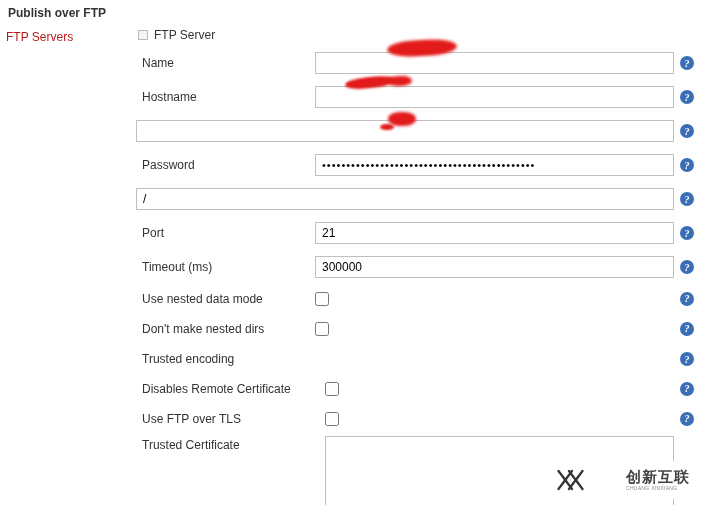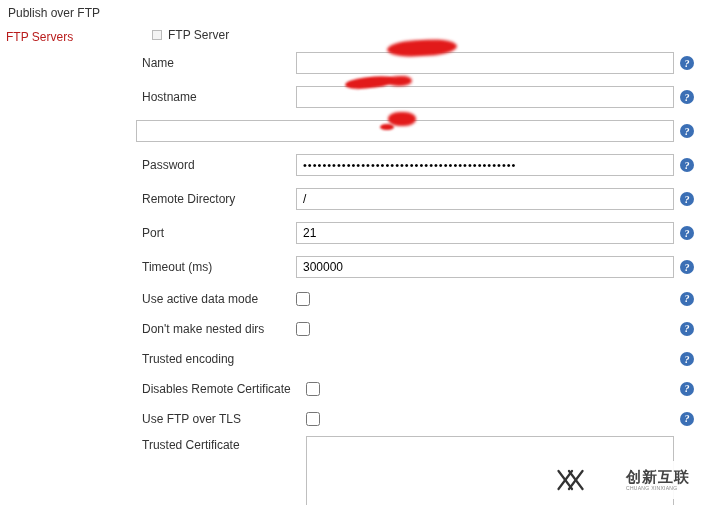--- a/index.html
+++ b/index.html
@@ -12,21 +12,21 @@
     background: #fff;
     width: 704px;
     height: 505px;
     position: relative;
     overflow: hidden;
   }
   .container {
     padding: 6px 10px 6px 6px;
   }
   .section-header {
-    font-weight: normal;
+    font-weight: bold;
     color: #333;
     margin: 0 0 8px 2px;
   }
   .two-col {
     display: flex;
     align-items: flex-start;
   }
   .left-col {
     width: 130px;
     padding-top: 2px;
@@ -34,37 +34,38 @@
     flex-shrink: 0;
   }
   .right-col {
     flex: 1;
   }
   .sub-header-row {
     display: flex;
     align-items: center;
     gap: 6px;
     margin-bottom: 4px;
-    margin-left: 16px;
+    margin-left: 2px;
   }
   .sub-header-icon {
     width: 10px;
     height: 10px;
     border: 1px solid #bbb;
     background: #f4f4f4;
   }
   .sub-header-text {
     color: #333;
   }
   .form-row {
     display: flex;
     align-items: center;
     min-height: 30px;
     padding: 2px 0;
     position: relative;
+    gap: 19px;
   }
   .form-row.tall { min-height: 34px; }
   .label-cell {
     width: 160px;
     padding-left: 6px;
     color: #333;
     flex-shrink: 0;
   }
   .field-cell {
     flex: 1;
@@ -197,21 +198,20 @@
 
       <div class="form-row tall">
         <div class="label-cell">Password</div>
         <div class="field-cell">
           <input class="pwd-input" type="password" value="••••••••••••••••••••••••••••••••••••••••••••" style="">
           <span class="help-icon">?</span>
         </div>
       </div>
 
       <div class="form-row tall">
-        <div class="label-cell">Remote Directory</div>
         <div class="field-cell">
           <input class="text-input" type="text" value="/" style="">
           <span class="help-icon">?</span>
         </div>
       </div>
 
       <div class="form-row tall">
         <div class="label-cell">Port</div>
         <div class="field-cell">
           <input class="text-input" type="text" value="21" style="">
@@ -221,21 +221,21 @@
 
       <div class="form-row tall">
         <div class="label-cell">Timeout (ms)</div>
         <div class="field-cell">
           <input class="text-input" type="text" value="300000" style="">
           <span class="help-icon">?</span>
         </div>
       </div>
 
       <div class="form-row">
-        <div class="label-cell">Use active data mode</div>
+        <div class="label-cell">Use nested data mode</div>
         <div class="field-cell">
           <input class="checkbox-input" type="checkbox" style="">
           <span class="help-icon">?</span>
         </div>
       </div>
 
       <div class="form-row">
         <div class="label-cell">Don't make nested dirs</div>
         <div class="field-cell">
           <input class="checkbox-input" type="checkbox" style="">

